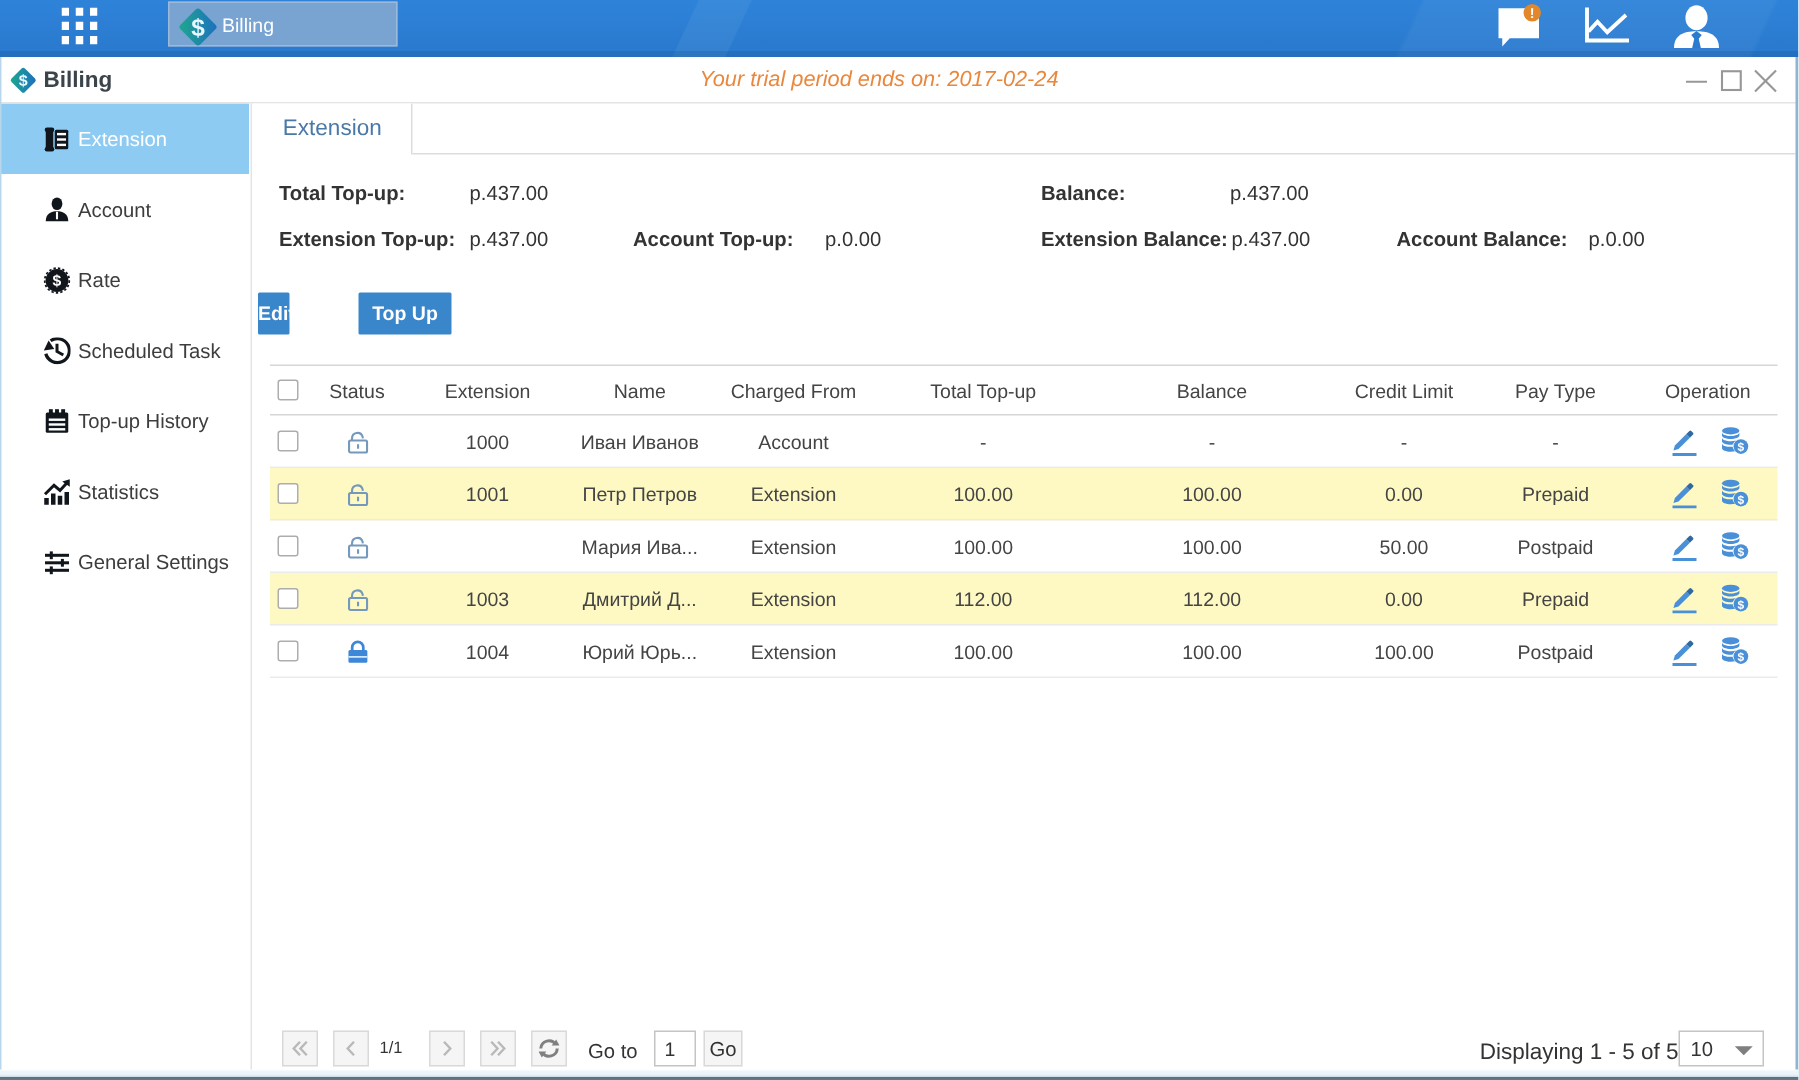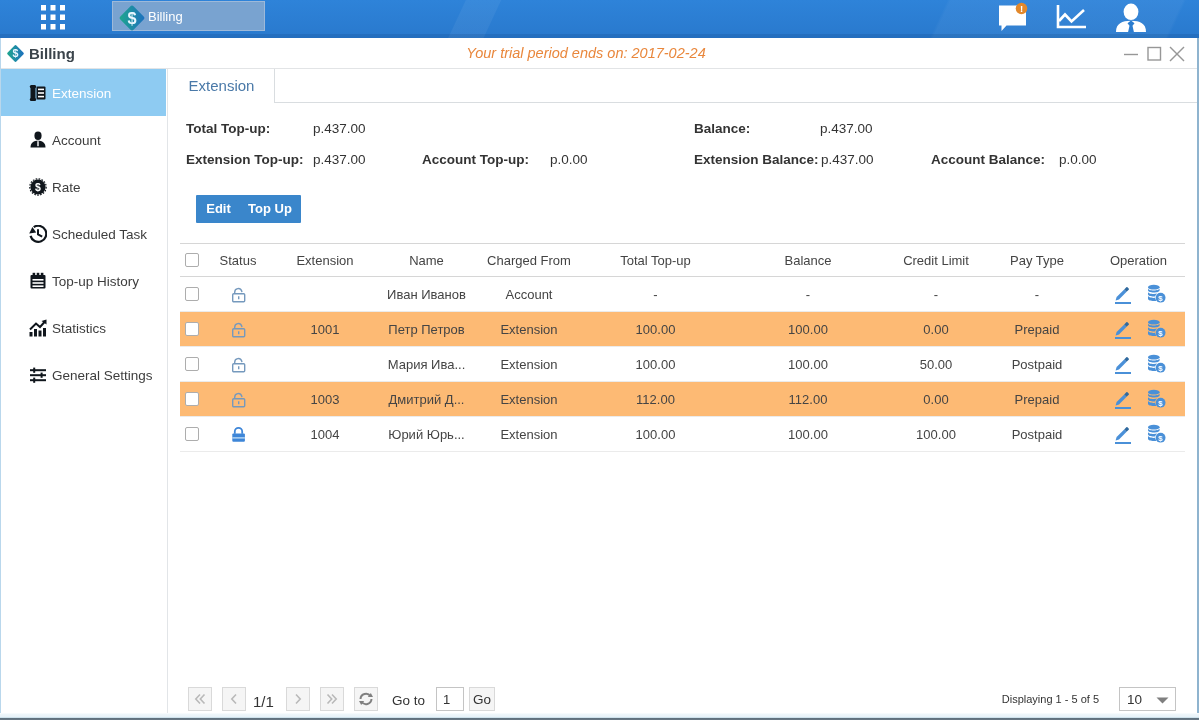--- a/index.html
+++ b/index.html
@@ -49,37 +49,37 @@
 .val { position:absolute; font-size:13.5px; color:#333; white-space:nowrap; }
 
 
 .bluebtn { position:absolute; background:#3a86cb; color:#fff; font-size:13px; font-weight:bold; text-align:center; border-radius:1px; font-family:"Liberation Sans", sans-serif; }
 
 
 #tbl { position:absolute; left:180px; top:243px; width:1005px; }
 .trow { position:absolute; left:0; width:1005px; height:35px; }
 .hdr { border-top:1px solid #d6d6d6; border-bottom:1px solid #d6d6d6; height:34px; color:#444; }
 .cell { position:absolute; top:0; height:100%; display:flex; align-items:center; justify-content:center; font-size:13px; color:#444; white-space:nowrap; }
-.gray { background:#fdba74; }
+.gray { background:#fef9c3; }
 .rline { border-bottom:1px solid #ebebeb; }
 .cbx { position:absolute; left:5px; top:50%; width:14px; height:14px; margin-top:-7px; border:1px solid #adadad; border-radius:2px; background:#fff; }
 .c1 { left:26px; width:64px; }
 .c2 { left:90px; width:110px; }
 .c3 { left:200px; width:93px; }
 .c4 { left:293px; width:112px; }
 .c5 { left:405px; width:141px; }
 .c6 { left:546px; width:164px; }
 .c7 { left:710px; width:92px; }
 .c8 { left:802px; width:110px; }
 .c9 { left:912px; width:93px; }
 
 
 .pgbtn { position:absolute; top:687px; width:24px; height:24px; background:#f5f5f5; border:1px solid #d9d9d9; display:flex; align-items:center; justify-content:center; }
 #goto-input { position:absolute; left:436px; top:687px; width:28px; height:24px; border:1px solid #c4c4c4; font-size:13px; padding-left:6px; display:flex; align-items:center; background:#fff; }
-#displaying { position:absolute; right:100px; top:693px; font-size:11px; color:#333;text-align:center; }
+#displaying { position:absolute; right:80px; top:693px; font-size:15px; color:#333;text-align:center; }
 #pagesize { position:absolute; left:1119px; top:687px; width:57px; height:24px; border:1px solid #c4c4c4; background:#fff; }
 #pagesize .num { position:absolute; left:7px; top:4px; font-size:13.5px; color:#333; }
 </style>
 </head>
 <body>
 
 <div id="topbar">
   <div class="stripe1"></div>
   <div class="stripe2"></div>
   <svg id="grid-icon" width="24" height="25" viewBox="0 0 24 25">
@@ -248,21 +248,21 @@
 
 <div class="lab" style="left:186px; top:152px;">Extension Top-up:</div>
 <div class="val" style="left:313px; top:152px;">p.437.00</div>
 <div class="lab" style="left:422px; top:152px;">Account Top-up:</div>
 <div class="val" style="left:550px; top:152px;">p.0.00</div>
 <div class="lab" style="left:694px; top:152px;">Extension Balance:</div>
 <div class="val" style="left:821px; top:152px;">p.437.00</div>
 <div class="lab" style="left:931px; top:152px;">Account Balance:</div>
 <div class="val" style="left:1059px; top:152px;">p.0.00</div>
 
-<div class="bluebtn" style="left:196px; top:195px; width:45px; height:28px; line-height:28px;">Edit</div>
+<div class="bluebtn" style="left:172px; top:195px; width:21px; height:28px; line-height:28px;">Edit</div>
 <div class="bluebtn" style="left:239px; top:195px; width:62px; height:28px; line-height:28px;">Top Up</div>
 
 <div id="tbl">
   <div class="trow hdr" style="top:0;">
     <span class="cbx"></span>
     <div class="cell c1">Status</div>
     <div class="cell c2">Extension</div>
     <div class="cell c3">Name</div>
     <div class="cell c4">Charged From</div>
     <div class="cell c6">Balance</div>
@@ -275,20 +275,21 @@
     <span class="cbx"></span>
     <div class="cell c1">
         <svg width="17" height="19" viewBox="0 0 17 19">
           <g stroke="#7599bd" stroke-width="1.4" fill="none">
             <rect x="2.7" y="8.7" width="12" height="8" rx="1"></rect>
             <path d="M4.7 8.7 V7.2 A3.6 3.6 0 0 1 11.7 6 L11.9 7.2"></path>
             <line x1="8.7" y1="11.2" x2="8.7" y2="14.2"></line>
           </g>
         </svg>
       </div>
+    <div class="cell c2">1000</div>
     <div class="cell c3">Иван Иванов</div>
     <div class="cell c4">Account</div>
     <div class="cell c5">-</div>
     <div class="cell c6">-</div>
     <div class="cell c7">-</div>
     <div class="cell c8">-</div>
     <div class="cell c9" style="gap:14px;">
         <svg width="20" height="20" viewBox="0 0 20 20">
           <path d="M4.6 13 L12.2 5.4 L14.6 7.8 L7 15.4 L3.6 16.4 Z" fill="#4a90d8"></path>
           <path d="M12.2 5.4 L14.3 3.3 Q14.9 2.8 15.5 3.3 L16.7 4.5 Q17.2 5.1 16.7 5.7 L14.6 7.8 Z" fill="#2f699f"></path>
@@ -452,21 +453,21 @@
 <div class="pgbtn" style="left:188px;">
     <svg width="12" height="12" viewBox="0 0 12 12">
       <path d="M6 1.5 L1.8 6 L6 10.5 M10.5 1.5 L6.3 6 L10.5 10.5" stroke="#b9b9b9" stroke-width="1.6" fill="none"></path>
     </svg>
   </div>
 <div class="pgbtn" style="left:222px;">
     <svg width="12" height="12" viewBox="0 0 12 12">
       <path d="M8 1.5 L3.8 6 L8 10.5" stroke="#b9b9b9" stroke-width="1.6" fill="none"></path>
     </svg>
   </div>
-<div class="abs" style="left:253px; top:693px; font-size:15px; color:#333;">1/1</div>
+<div class="abs" style="left:253px; top:693px; font-size:11px; color:#333;">1/1</div>
 <div class="pgbtn" style="left:286px;">
     <svg width="12" height="12" viewBox="0 0 12 12">
       <path d="M4 1.5 L8.2 6 L4 10.5" stroke="#b9b9b9" stroke-width="1.6" fill="none"></path>
     </svg>
   </div>
 <div class="pgbtn" style="left:320px;">
     <svg width="12" height="12" viewBox="0 0 12 12">
       <path d="M1.5 1.5 L5.7 6 L1.5 10.5 M6 1.5 L10.2 6 L6 10.5" stroke="#b9b9b9" stroke-width="1.6" fill="none"></path>
     </svg>
   </div>

